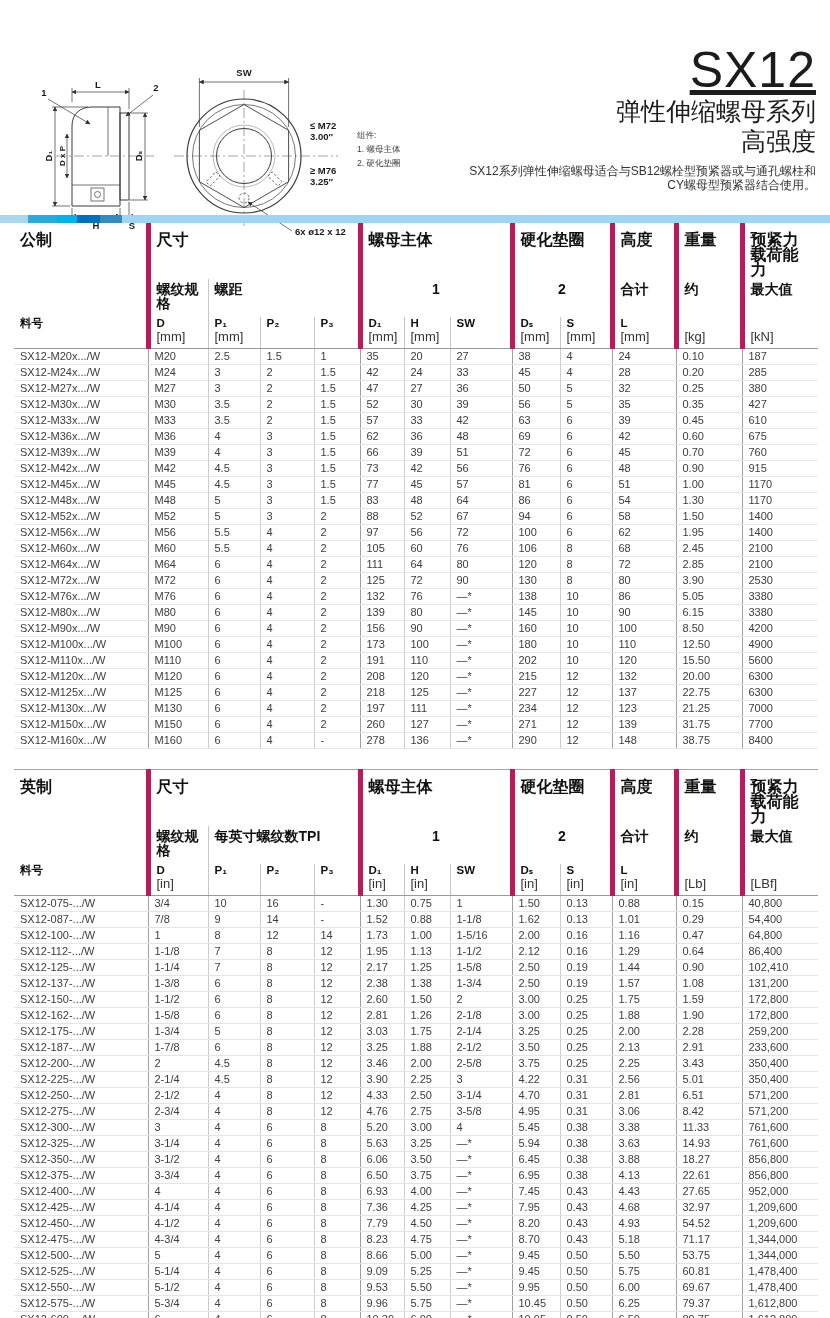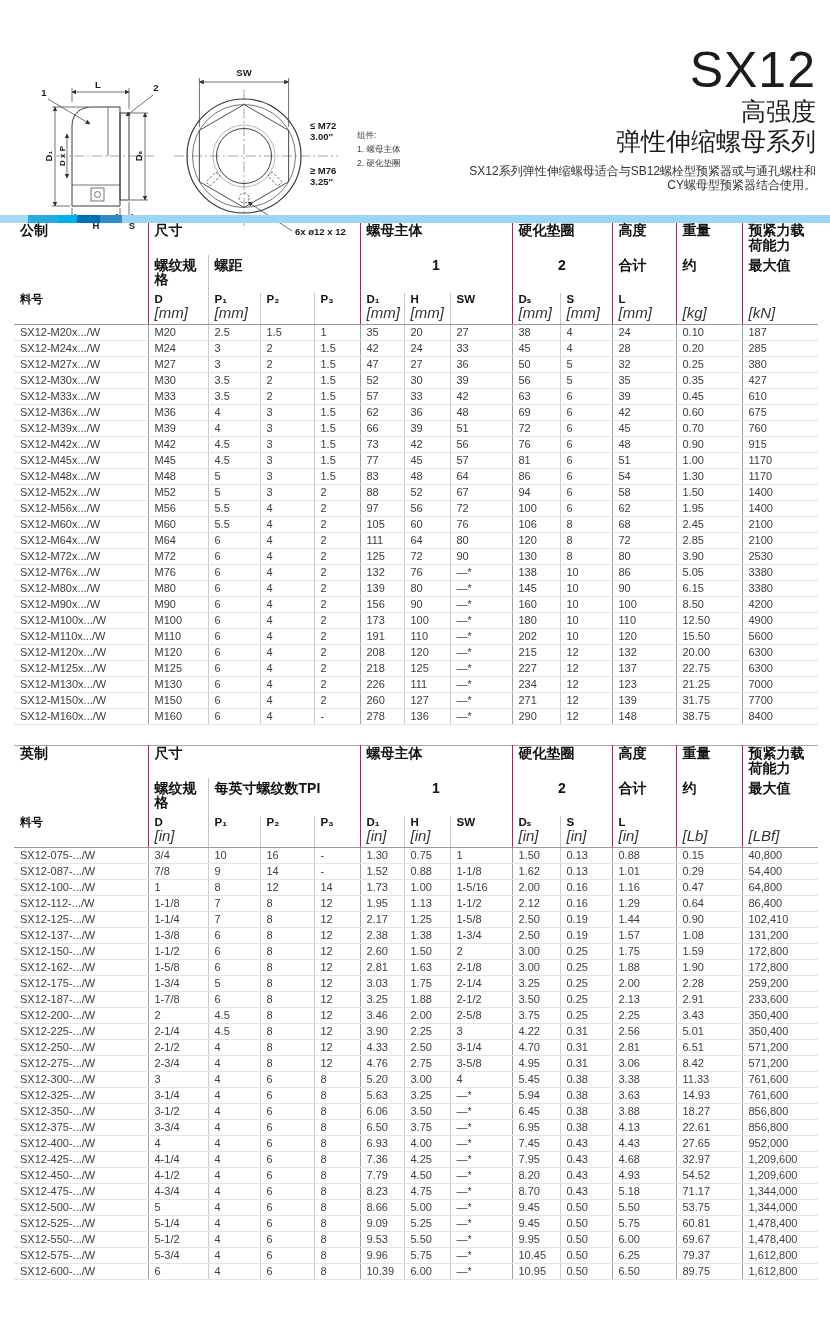--- a/index.html
+++ b/index.html
@@ -1,21 +1,21 @@
 <!DOCTYPE html>
 <html><head>
 <meta charset="utf-8">
 <style>
   html,body{margin:0;padding:0;background:#fff;}
   .page{position:relative;width:830px;height:1318px;background:#fff;overflow:hidden;
         font-family:"Liberation Sans","DejaVu Sans",sans-serif;color:#222;}
 
   
   .titleblock{position:absolute;top:44px;right:14px;text-align:right;}
-  .series{font-size:50px;line-height:52px;font-weight:400;color:#1c1c1c;letter-spacing:1px;}
+  .series{font-size:50px;line-height:52px;font-weight:400;color:#1c1c1c;letter-spacing:1px;text-decoration:underline;}
   .title-sub{font-size:25px;line-height:30px;font-weight:400;color:#1c1c1c;}
   .title-desc{margin-top:8px;font-size:12px;line-height:14px;color:#333;}
 
   
   .drawing{position:absolute;top:28px;left:8px;}
   .cl{stroke:#666;stroke-width:0.6;stroke-dasharray:10 3 2 3;fill:none;}
   .dim{stroke:#333;stroke-width:0.7;fill:none;}
   .edge{stroke:#3a3a3a;fill:none;}
   .dtxt{font-size:9.5px;font-weight:bold;fill:#1a1a1a;}
   .stxt{font-size:8px;font-weight:bold;fill:#1a1a1a;}
@@ -30,28 +30,28 @@
   
   .content{position:absolute;top:223px;left:14px;width:804px;}
   table{border-collapse:collapse;table-layout:fixed;width:804px;border-bottom:1px solid #a6a6a6;}
   .imperial-block table{border-top:1px solid #a6a6a6;}
   .imperial-block{margin-top:20px;}
   col.w0{width:134px;}col.w1{width:60px;}col.w2{width:52px;}col.w3{width:54px;}
   col.w4{width:46px;}col.w5{width:44px;}col.w6{width:46px;}col.w7{width:62px;}
   col.w8{width:48px;}col.w9{width:52px;}col.w10{width:64px;}col.w11{width:66px;}col.w12{width:76px;}
 
   th{font-weight:bold;text-align:left;vertical-align:top;color:#111;padding:0 6px;}
-  tr.h1 th{font-size:14px;line-height:15px;padding-top:0;padding-bottom:2px;}
+  tr.h1 th{font-size:16px;line-height:15px;padding-top:9px;padding-bottom:2px;}
   tr.h2 th{font-size:14px;line-height:14px;padding-top:3px;padding-bottom:7px;}
   tr.h3 th{padding-bottom:5px;vertical-align:bottom;border-bottom:1px solid #9a9a9a;}
   tr.h3 .lbl{font-size:11.5px;line-height:13px;font-weight:bold;min-height:13px;}
-  tr.h3 .unit{font-size:15px;line-height:13px;font-weight:normal;color:#333;min-height:13px;font-style:italic;}
+  tr.h3 .unit{font-size:13px;line-height:13px;font-weight:normal;color:#333;min-height:13px;}
   th.ctr{text-align:center;}
 
-  .gl{border-left:1px solid #be185d;}
+  .gl{border-left:5px solid #be185d;}
   .sl{border-left:1px solid #c6c6c6;}
 
   td{font-size:11px;line-height:13px;color:#3c3c3c;padding:1px 6px;
      border-bottom:1px solid #e4e4e4;white-space:nowrap;overflow:hidden;}
   td.c1,td.c5,td.c8,td.c10,td.c11,td.c12{border-left:1px solid #9f9f9f;}
   td.c2,td.c3,td.c4,td.c6,td.c7,td.c9{border-left:1px solid #cccccc;}
 </style>
 </head>
 <body>
 
@@ -140,22 +140,22 @@
 
     <g>
       <text class="ptxt" x="349" y="110">组件:</text>
       <text class="ptxt" x="349" y="124">1. 螺母主体</text>
       <text class="ptxt" x="349" y="138">2. 硬化垫圈</text>
     </g>
   </svg>
 
   <div class="titleblock">
     <div class="series">SX12</div>
+    <div class="title-sub">弹性伸缩螺母系列</div>
     <div class="title-sub">高强度</div>
-    <div class="title-sub">弹性伸缩螺母系列</div>
     <div class="title-desc">
       <div>SX12系列弹性伸缩螺母适合与SB12螺栓型预紧器或与通孔螺柱和</div>
       <div>CY螺母型预紧器结合使用。</div>
     </div>
   </div>
 
   <div class="bluebar">
     <div style="width: 28px; background: rgb(168, 215, 242);"></div>
     <div style="width: 29px; background: rgb(41, 169, 224);"></div>
     <div style="width: 20px; background: rgb(0, 177, 235);"></div>
@@ -588,21 +588,21 @@
               <td class="c10">137</td>
               <td class="c11">22.75</td>
               <td class="c12">6300</td>
             </tr>
             <tr>
               <td class="c0">SX12-M130x.../W</td>
               <td class="c1">M130</td>
               <td class="c2">6</td>
               <td class="c3">4</td>
               <td class="c4">2</td>
-              <td class="c5">226</td>
+              <td class="c5">197</td>
               <td class="c6">111</td>
               <td class="c7">—*</td>
               <td class="c8">234</td>
               <td class="c9">12</td>
               <td class="c10">123</td>
               <td class="c11">21.25</td>
               <td class="c12">7000</td>
             </tr>
             <tr>
               <td class="c0">SX12-M150x.../W</td>
@@ -836,21 +836,21 @@
               <td class="c11">1.59</td>
               <td class="c12">172,800</td>
             </tr>
             <tr>
               <td class="c0">SX12-162-.../W</td>
               <td class="c1">1-5/8</td>
               <td class="c2">6</td>
               <td class="c3">8</td>
               <td class="c4">12</td>
               <td class="c5">2.81</td>
-              <td class="c6">1.63</td>
+              <td class="c6">1.26</td>
               <td class="c7">2-1/8</td>
               <td class="c8">3.00</td>
               <td class="c9">0.25</td>
               <td class="c10">1.88</td>
               <td class="c11">1.90</td>
               <td class="c12">172,800</td>
             </tr>
             <tr>
               <td class="c0">SX12-175-.../W</td>
               <td class="c1">1-3/4</td>

